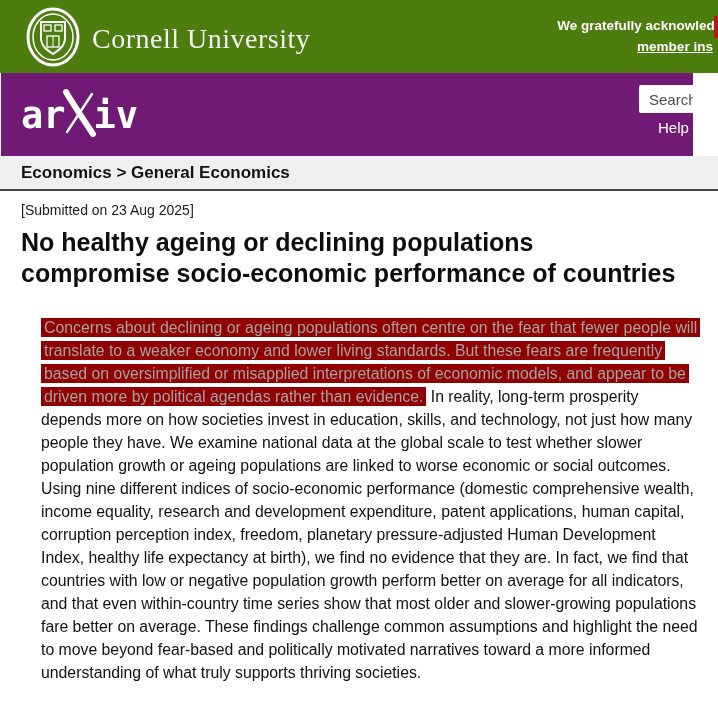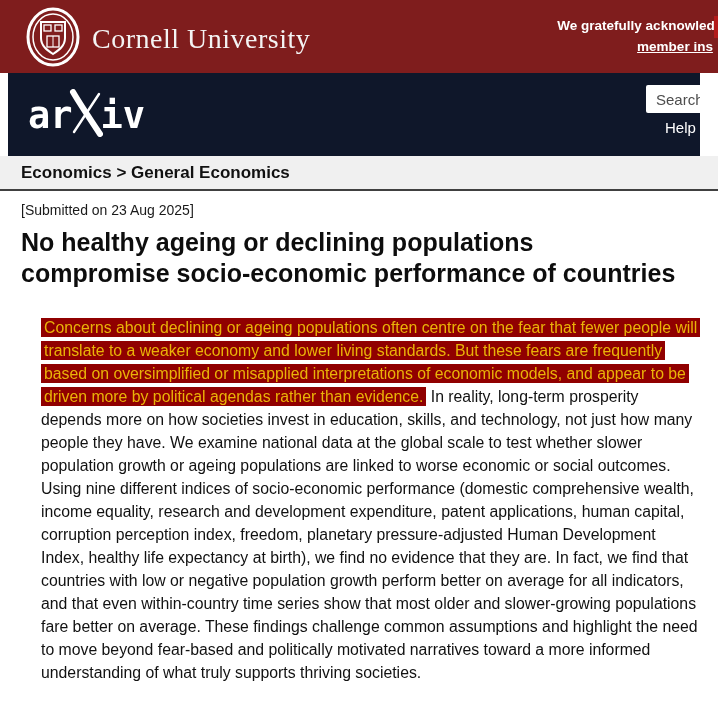--- a/index.html
+++ b/index.html
@@ -4,40 +4,40 @@
 <style>
   html,body{margin:0;padding:0;}
   body{
     width:718px;height:724px;overflow:hidden;position:relative;
     background:#ffffff;font-family:"Liberation Sans",sans-serif;
     -webkit-font-smoothing:antialiased;
   }
   
   .cornell-bar{
     position:absolute;left:0;top:0;width:718px;height:73px;
-    background:#7f1d1d;overflow:hidden;
+    background:#4d7c0f;overflow:hidden;
   }
   .cornell-link{position:absolute;left:26px;top:7px;display:flex;align-items:center;gap:12px;cursor:pointer;}
   .cornell-wordmark{
     color:#f4f4f4;font-family:"Liberation Serif",serif;font-size:28px;
     letter-spacing:0.5px;white-space:nowrap;
   }
   .support-block{
     position:absolute;left:505px;top:15px;width:340px;
     color:#ffffff;font-size:13.5px;font-weight:700;line-height:21px;
     text-align:center;white-space:nowrap;
   }
   .support-line2{text-decoration:underline;cursor:pointer;text-align:center;}
   .donate-cutoff{
     position:absolute;right:0;top:16px;width:4px;height:22px;background:#b31b1b;
   }
   
   .arxiv-banner{
-    position:absolute;left:8px;top:73px;width:692px;height:83px;
-    background:#0f172a;overflow:hidden;
+    position:absolute;left:1px;top:73px;width:692px;height:83px;
+    background:#701a75;overflow:hidden;
   }
   .arxiv-logo{
     position:absolute;left:20px;top:16px;display:flex;align-items:flex-end;
     color:#ffffff;font-family:"DejaVu Sans Mono",monospace;font-weight:700;
     font-size:37px;line-height:1;cursor:pointer;
   }
   .arxiv-logo .chi{margin:0 -2px -9px -4px;}
   .breadcrumb{
     position:absolute;left:126px;top:42px;color:#ffffff;font-size:17px;
     white-space:nowrap;
@@ -77,21 +77,21 @@
   }
   .authors{
     margin:13px 0 0 21px;font-size:17px;color:#2f2fd8;
   }
   .author-link{color:#2f2fd8;text-decoration:none;cursor:pointer;}
   .abstract{
     margin:27px 20px 0 41px;width:658px;
     font-size:15.8px;line-height:23px;color:#111;
   }
   .hl{
-    background:#900000;color:#eab308;padding:1px 3px;
+    background:#900000;color:#a3a3a3;padding:1px 3px;
     -webkit-box-decoration-break:clone;box-decoration-break:clone;
   }
 </style>
 </head>
 <body>
 
 <div class="cornell-bar">
   <div class="cornell-link">
     <span>
       <svg width="54" height="60" viewBox="0 0 54 60">

